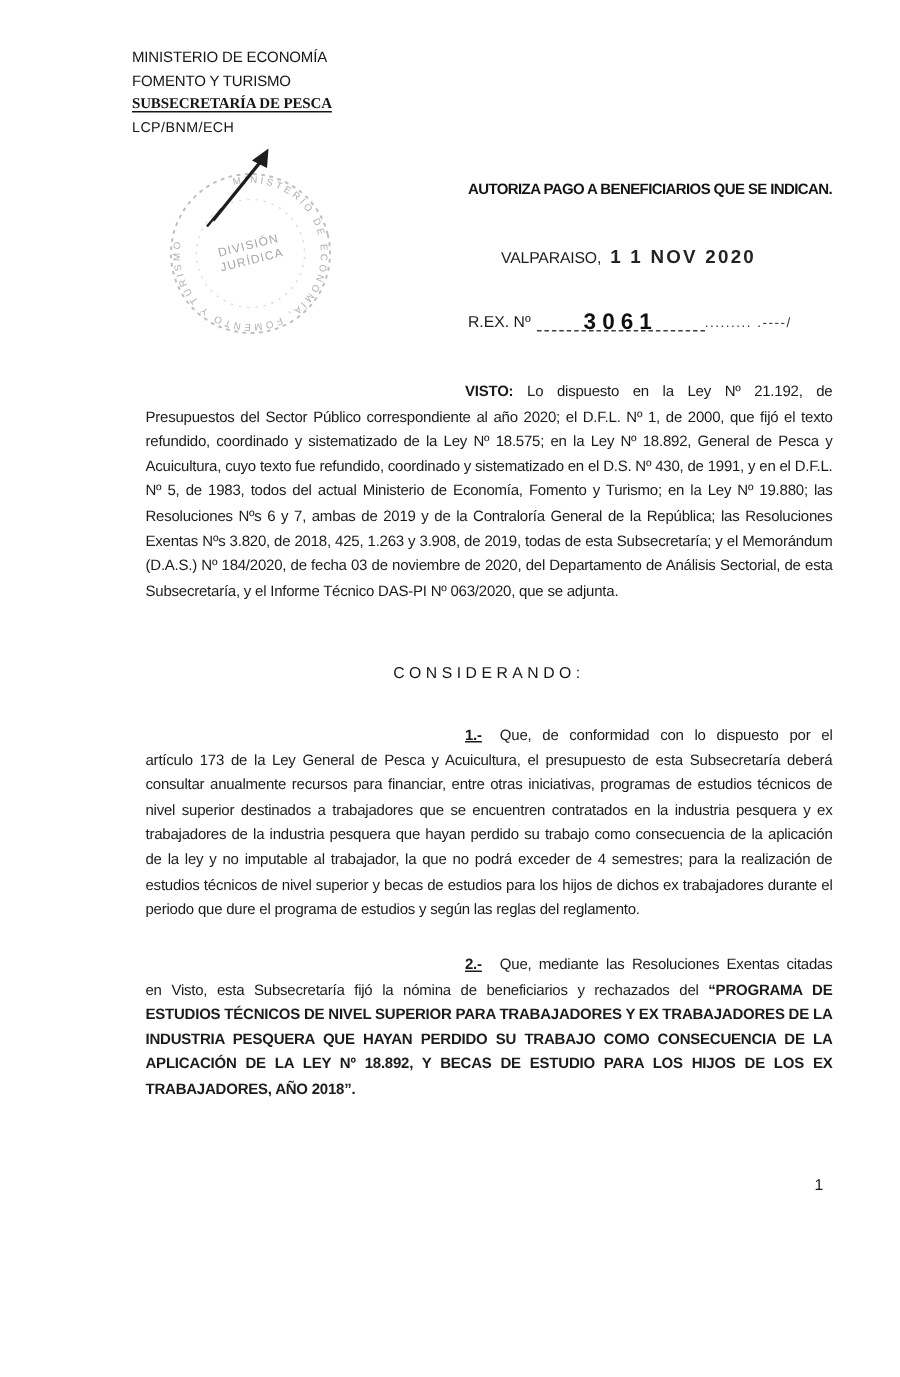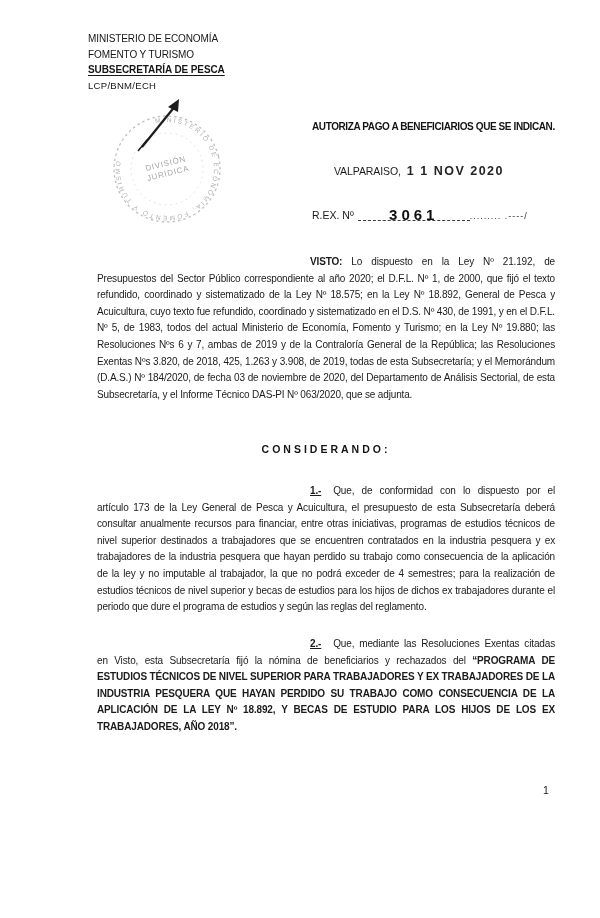--- a/index.html
+++ b/index.html
@@ -4,21 +4,21 @@
 <style>
   html,body { margin:0; padding:0; background:#ffffff; }
   .page {
     position:relative; width:600px; height:918px; background:#fff;
     font-family:"Liberation Sans", sans-serif; color:#1b1b1b; overflow:hidden;
   }
 
   
   .letterhead { position:absolute; left:88px; top:31px; width:178px; text-align:left;
     font-size:10px; line-height:15.5px; letter-spacing:-0.1px; color:#161616; }
-  .lh-sub { font-weight:bold; text-decoration:underline; text-underline-offset:2px; }
+  .lh-sub { font-weight:bold; text-decoration:underline; text-underline-offset:2px;font-family:Liberation Serif, serif; }
   .lh-initials { font-size:9.5px; letter-spacing:0.3px; }
 
   
   .stamp { position:absolute; left:110px; top:112px; width:114px; height:114px;
     opacity:0.55; transform:rotate(-14deg); }
   .stamp svg { position:absolute; inset:0; }
   .stamp-center { position:absolute; inset:0; display:flex; flex-direction:column;
     align-items:center; justify-content:center; font-size:8px; line-height:10px;
     color:#5a5a5a; letter-spacing:0.8px; }
   .pen-arrow { position:absolute; left:134px; top:93px; }
@@ -34,21 +34,21 @@
   .rex-num { font-weight:bold; font-size:15px; letter-spacing:4px; position:relative; top:1px; color:#101010; }
   .rex-trailing { font-size:9px; letter-spacing:1px; color:#333; }
 
   
   .body { position:absolute; left:97px; width:458px; margin:0; font-size:10px;
     line-height:16.6px; text-align:justify; letter-spacing:-0.15px; color:#1b1b1b; }
   .indent { text-indent:213px; }
   .b { font-weight:bold; }
   .num { font-weight:bold; text-decoration:underline; text-underline-offset:1px; margin-right:12px; }
   .considerando-heading { position:absolute; left:97px; top:443px; width:458px; text-align:center;
-    font-weight:bold; font-size:10.5px; letter-spacing:3px; color:#141414; }
+    font-weight:normal; font-size:10.5px; letter-spacing:3px; color:#141414; }
   .page-number { position:absolute; left:543px; top:784px; font-size:10.5px; }
 </style>
 </head>
 <body>
 
 <div class="page">
 
   <div class="letterhead">
     <div>MINISTERIO DE ECONOMÍA</div>
     <div>FOMENTO Y TURISMO</div>

